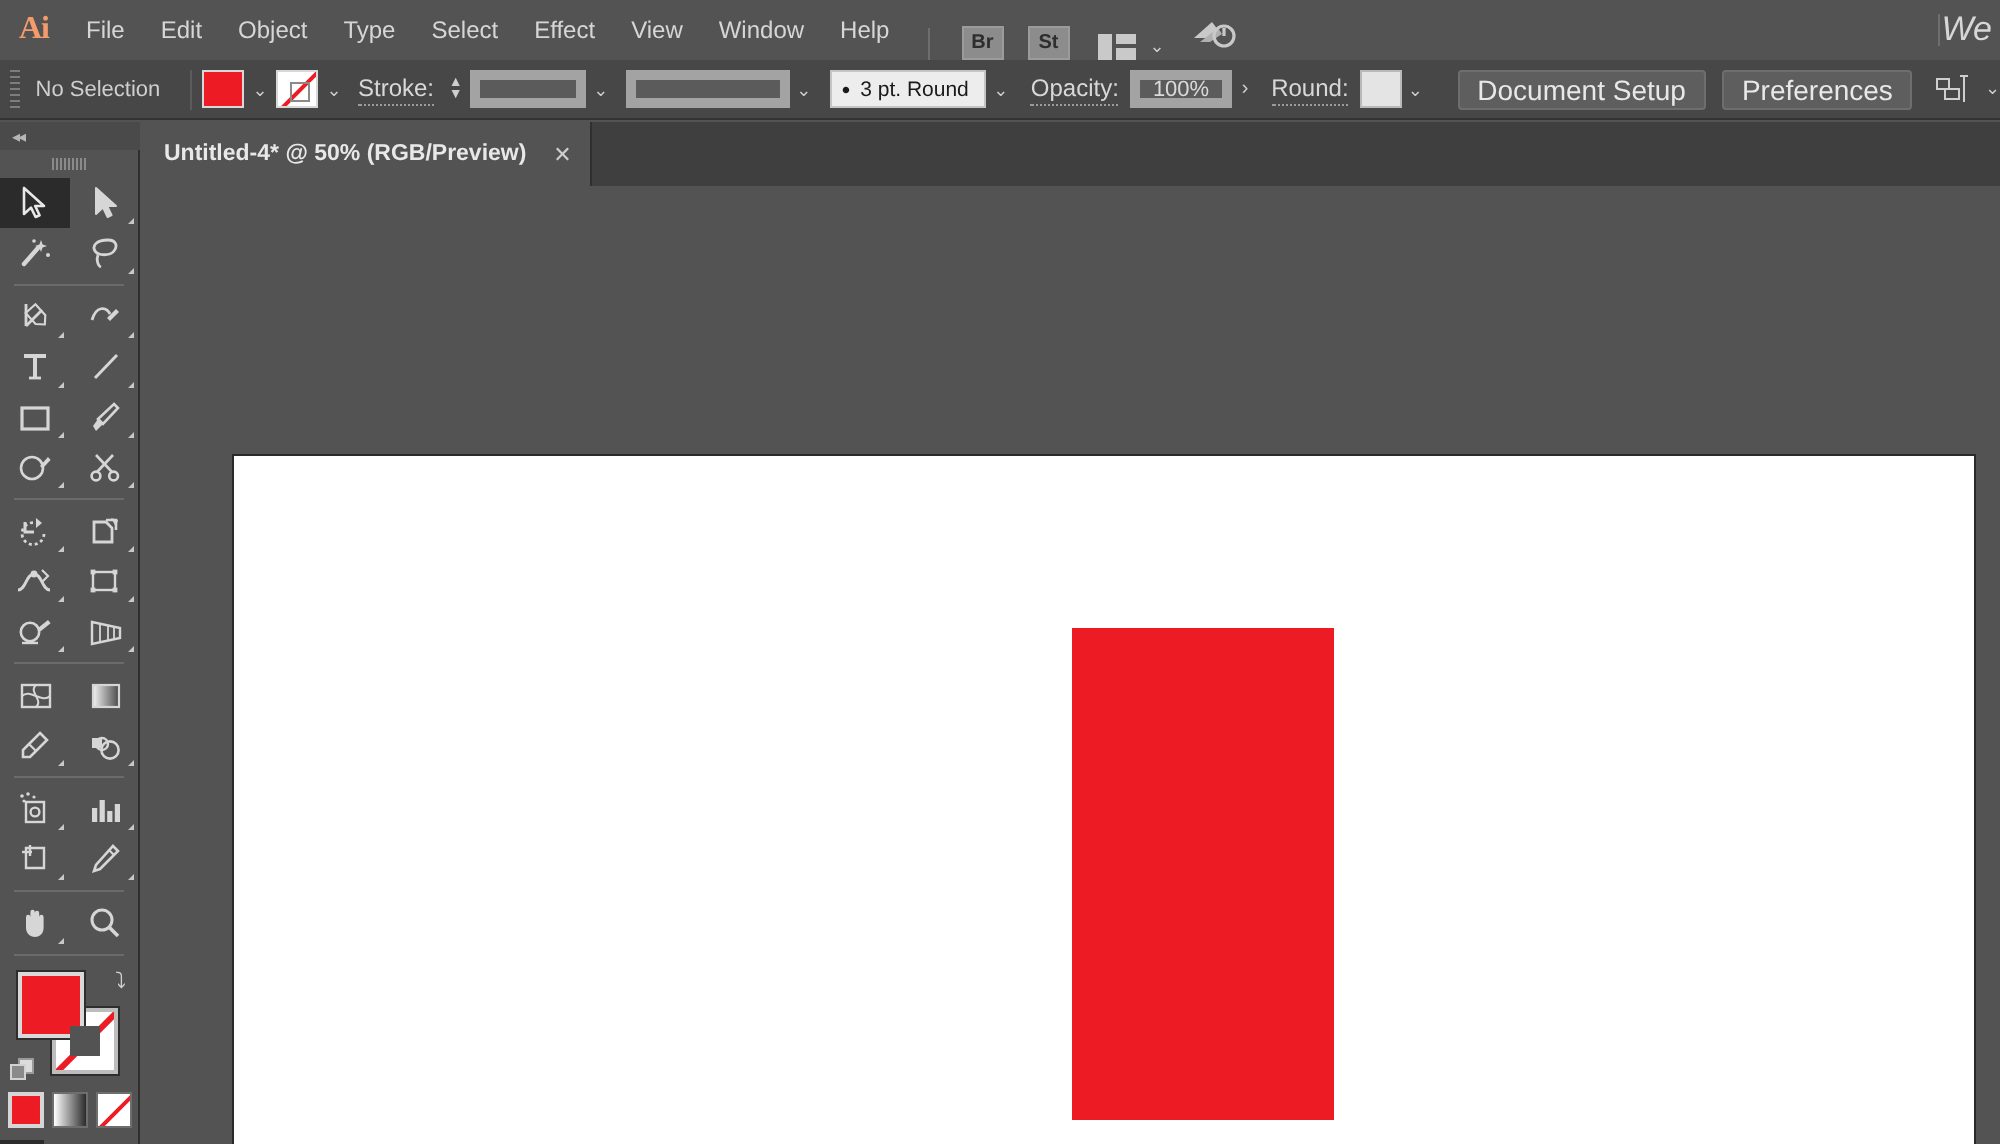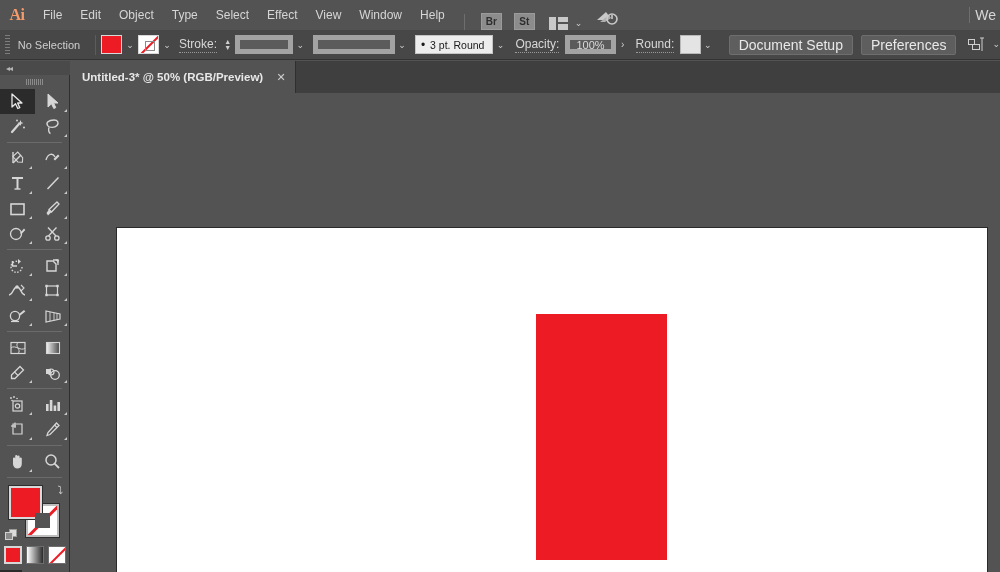--- a/index.html
+++ b/index.html
@@ -49,21 +49,21 @@
   .ws-glyph i:nth-child(1) { left: 0; top: 0; width: 7px; height: 13px; }
   .ws-glyph i:nth-child(2) { left: 9px; top: 0; width: 10px; height: 5px; }
   .ws-glyph i:nth-child(3) { left: 9px; top: 7px; width: 10px; height: 6px; }
   .chev {
     margin-left: 7px; color: #d0d0d0; font-size: 9px; line-height: 1;
   }
   #cc-icon { margin-left: 14px; cursor: default; }
   #ws-label {
     position: absolute; right: 0; top: 0; height: 30px;
     display: flex; align-items: center; padding-right: 4px;
-    color: #D6D6D6; font-size: 14px;
+    color: #D6D6D6; font-size: 17px; font-style: italic;
   }
   #ws-divider {
     position: absolute; right: 30px; top: 7px;
     width: 1px; height: 16px; background: #6e6e6e;
   }
 
   
   #controlbar {
     position: absolute; left: 0; top: 30px; width: 1000px; height: 30px;
     background: #474747;
@@ -369,21 +369,21 @@
         <rect x="4.5" y="7.5" width="7" height="5" fill="none" stroke="#cfcfcf" stroke-width="1"></rect>
         <line x1="14" y1="1" x2="14" y2="14" stroke="#cfcfcf" stroke-width="1"></line>
         <line x1="12" y1="1" x2="16" y2="1" stroke="#cfcfcf" stroke-width="1"></line>
       </svg>
       <span class="chev">⌄</span>
     </div>
   </div>
 
   <div id="tabbar">
     <div id="doc-tab">
-      <span id="doc-tab-title">Untitled-3* @ 50% (RGB/Preview)</span>
+      <span id="doc-tab-title">Untitled-4* @ 50% (RGB/Preview)</span>
       <span id="doc-tab-close">✕</span>
     </div>
   </div>
 
   <div id="toolbar">
 
     <div id="tb-collapse">◂◂</div>
     <div id="tb-grip">
       <span></span>
         <span></span>

